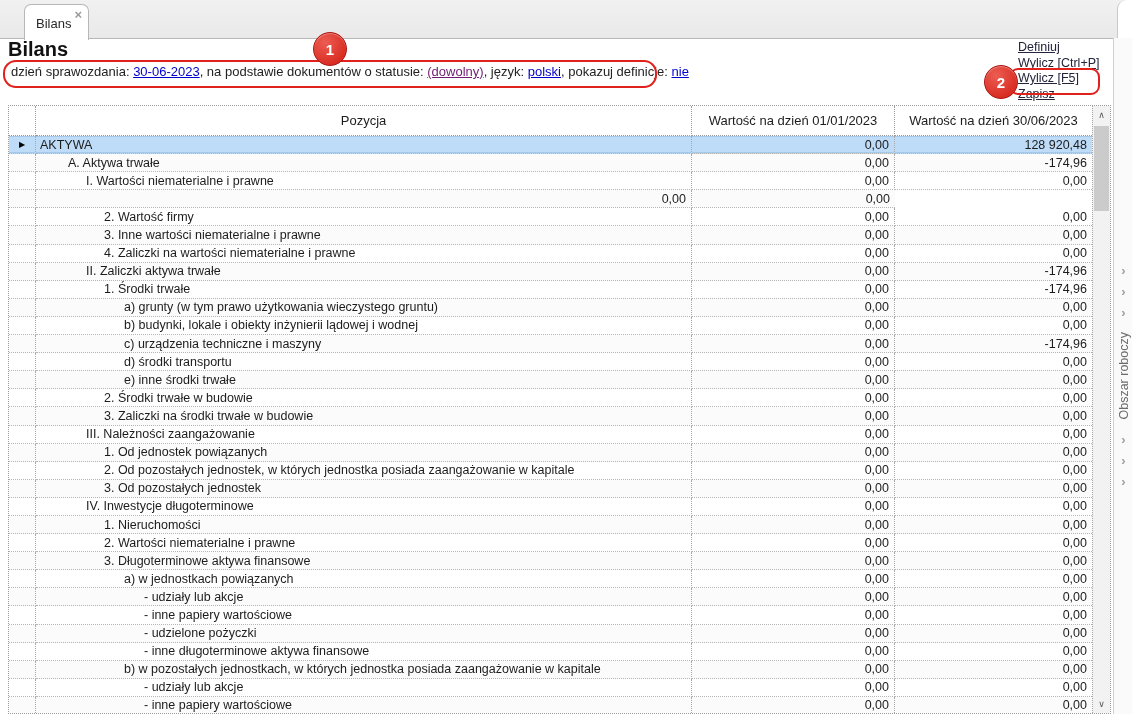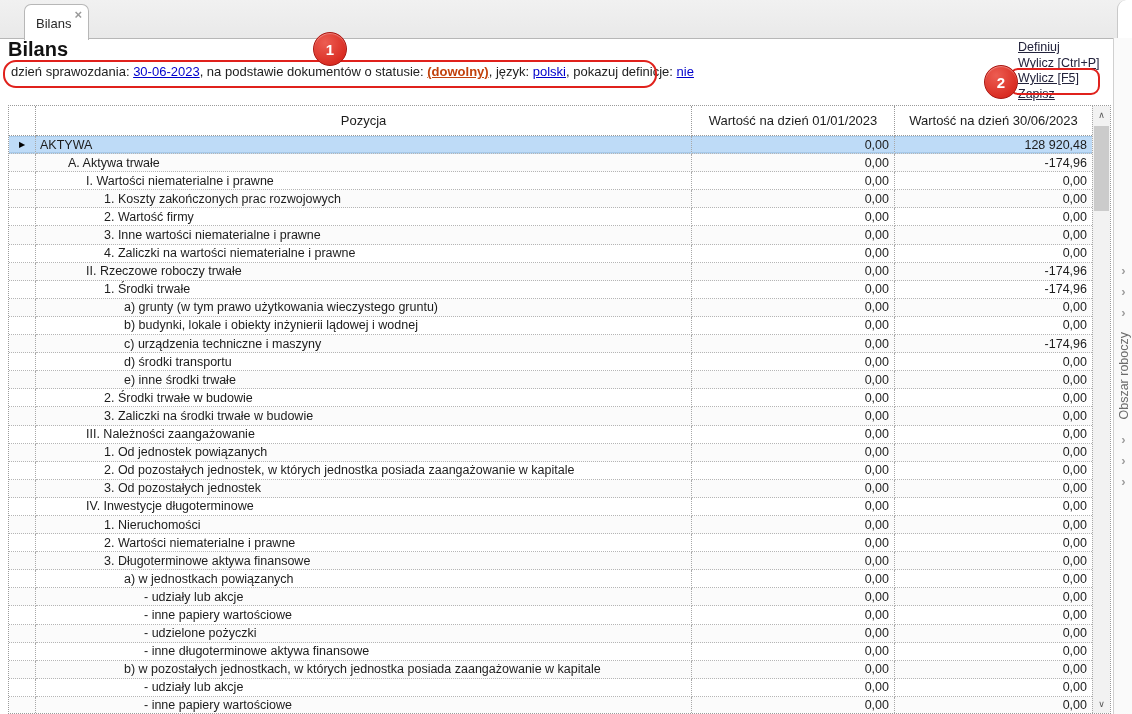--- a/index.html
+++ b/index.html
@@ -14,21 +14,21 @@
   .tab{position:absolute;left:24px;top:4px;width:63px;height:35px;background:#fff;
        border:1px solid #b7b7b7;border-bottom:none;border-radius:7px 7px 0 0;z-index:2;}
   .tab-label{position:absolute;left:11px;top:11px;font-size:13px;color:#2a2a2a;}
   .tab-close{position:absolute;right:6px;top:2px;font-size:13px;font-weight:bold;color:#9a9a9a;cursor:pointer;}
 
   
   .page-title{position:absolute;left:8px;top:38px;font-size:20px;font-weight:bold;color:#111;}
   .subtitle{position:absolute;left:11px;top:64px;font-size:13px;color:#222;white-space:nowrap;}
   .subtitle a{text-decoration:underline;cursor:pointer;}
   .lnk-blue{color:#0000cc;}
-  .lnk-gray{color:#c2410c;font-weight:bold;}
+  .lnk-gray{color:#701a75;}
 
   .actions{position:absolute;left:1018px;top:40px;width:110px;line-height:15.6px;font-size:12.5px;}
   .actions a{display:block;color:#23233c;font-weight:normal;text-decoration:underline;cursor:pointer;white-space:nowrap;}
 
   
   .anno{position:absolute;pointer-events:none;}
   .anno-oval{left:3px;top:60px;width:650px;height:24px;border:2px solid #e0211c;border-radius:13px;z-index:5;}
   .anno-rect{left:1009px;top:68px;width:87px;height:23px;border:2px solid #e0211c;border-radius:9px;z-index:5;}
   .badge{position:absolute;width:32px;height:32px;border-radius:50%;z-index:6;
          background:radial-gradient(circle at 35% 30%,#ec5d52,#d92b21 75%);
@@ -116,21 +116,20 @@
           <div class="cell cell-num" style="border-right: none;">-174,96</div>
         </div>
         <div class="grid-row trow">
           <div class="cell cell-gutter"></div>
           <div class="cell" style="padding-left: 50px;">I. Wartości niematerialne i prawne</div>
           <div class="cell cell-num">0,00</div>
           <div class="cell cell-num" style="border-right: none;">0,00</div>
         </div>
         <div class="grid-row trow">
           <div class="cell cell-gutter"></div>
-          <div class="cell" style="padding-left: 68px;">1. Koszty zakończonych prac rozwojowych</div>
           <div class="cell cell-num">0,00</div>
           <div class="cell cell-num" style="border-right: none;">0,00</div>
         </div>
         <div class="grid-row trow">
           <div class="cell cell-gutter"></div>
           <div class="cell" style="padding-left: 68px;">2. Wartość firmy</div>
           <div class="cell cell-num">0,00</div>
           <div class="cell cell-num" style="border-right: none;">0,00</div>
         </div>
         <div class="grid-row trow">
@@ -140,21 +139,21 @@
           <div class="cell cell-num" style="border-right: none;">0,00</div>
         </div>
         <div class="grid-row trow">
           <div class="cell cell-gutter"></div>
           <div class="cell" style="padding-left: 68px;">4. Zaliczki na wartości niematerialne i prawne</div>
           <div class="cell cell-num">0,00</div>
           <div class="cell cell-num" style="border-right: none;">0,00</div>
         </div>
         <div class="grid-row trow">
           <div class="cell cell-gutter"></div>
-          <div class="cell" style="padding-left: 50px;">II. Rzeczowe roboczy trwałe</div>
+          <div class="cell" style="padding-left: 50px;">II. Zaliczki aktywa trwałe</div>
           <div class="cell cell-num">0,00</div>
           <div class="cell cell-num" style="border-right: none;">-174,96</div>
         </div>
         <div class="grid-row trow">
           <div class="cell cell-gutter"></div>
           <div class="cell" style="padding-left: 68px;">1. Środki trwałe</div>
           <div class="cell cell-num">0,00</div>
           <div class="cell cell-num" style="border-right: none;">-174,96</div>
         </div>
         <div class="grid-row trow">

